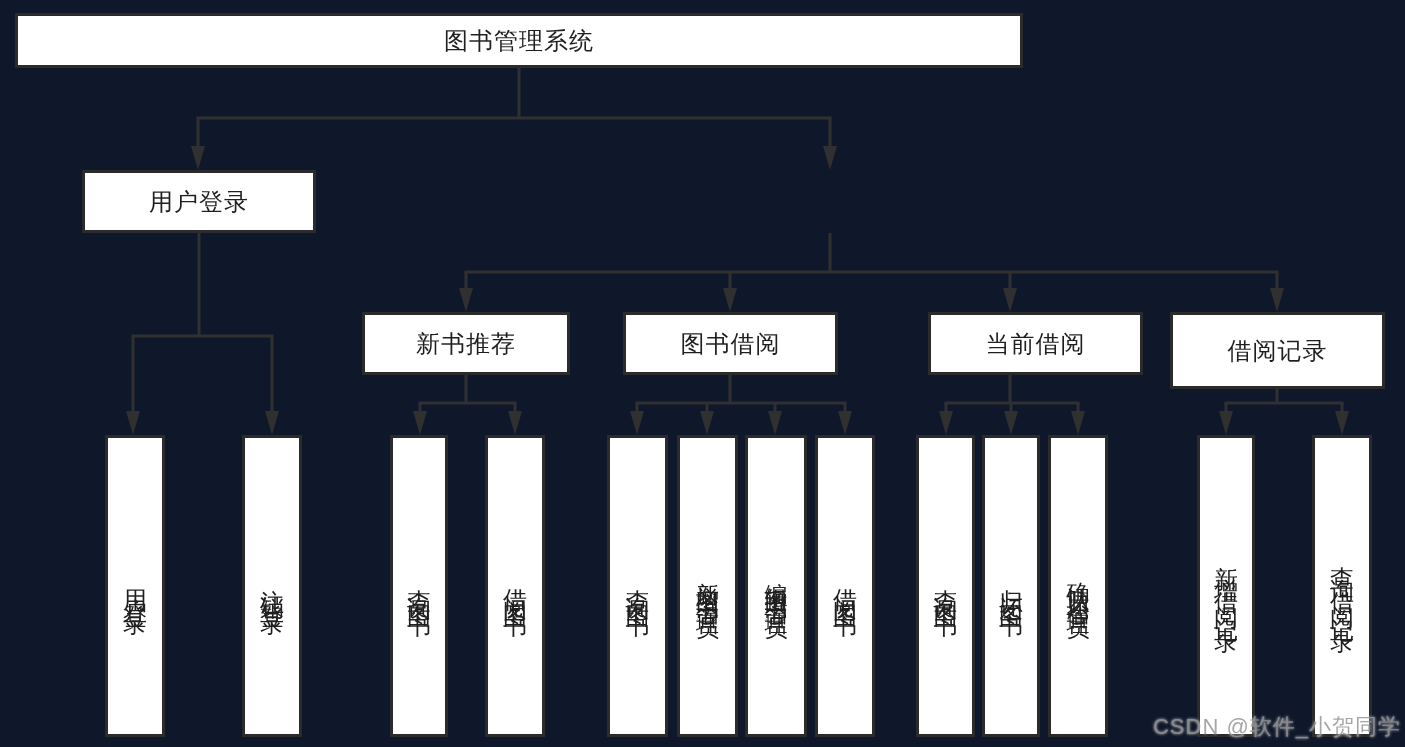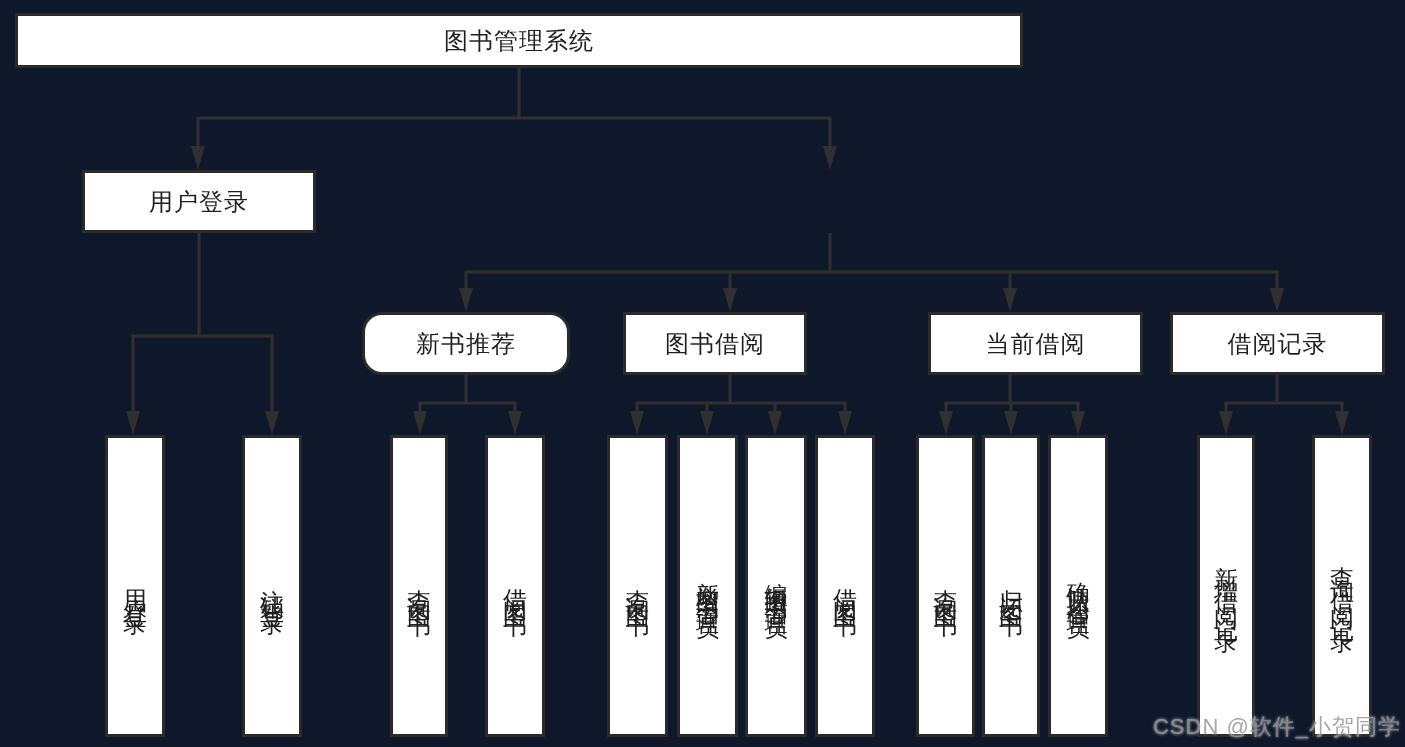--- a/index.html
+++ b/index.html
@@ -125,30 +125,30 @@
   </svg>
 
   <div class="node" style="left:15px; top:13px; width:1008px; height:55px;">
     <span>图书管理系统</span>
   </div>
 
   <div class="node" style="left:82px; top:170px; width:234px; height:63px;">
     <span>用户登录</span>
   </div>
 
-  <div class="node" style="left:362px; top:312px; width:208px; height:63px;border-radius:20px;">
+  <div class="node" style="left:362px; top:312px; width:208px; height:63px;">
     <span>新书推荐</span>
   </div>
-  <div class="node" style="left:623px; top:312px; width:184px; height:63px;">
+  <div class="node" style="left:623px; top:312px; width:215px; height:63px;">
     <span>图书借阅</span>
   </div>
   <div class="node" style="left:902px; top:312px; width:215px; height:63px;margin-left:26px;">
     <span>当前借阅</span>
   </div>
-  <div class="node" style="left:1170px; top:312px; width:215px; height:63px;">
+  <div class="node" style="left:1170px; top:312px; width:215px; height:77px;">
     <span>借阅记录</span>
   </div>
 
   <div class="node vnode" style="left:105px; top:435px; width:60px; height:302px;">
     <span class="vtext">用户登录</span>
   </div>
   <div class="node vnode" style="left:242px; top:435px; width:60px; height:302px;">
     <span class="vtext">注销登录</span>
   </div>
 

